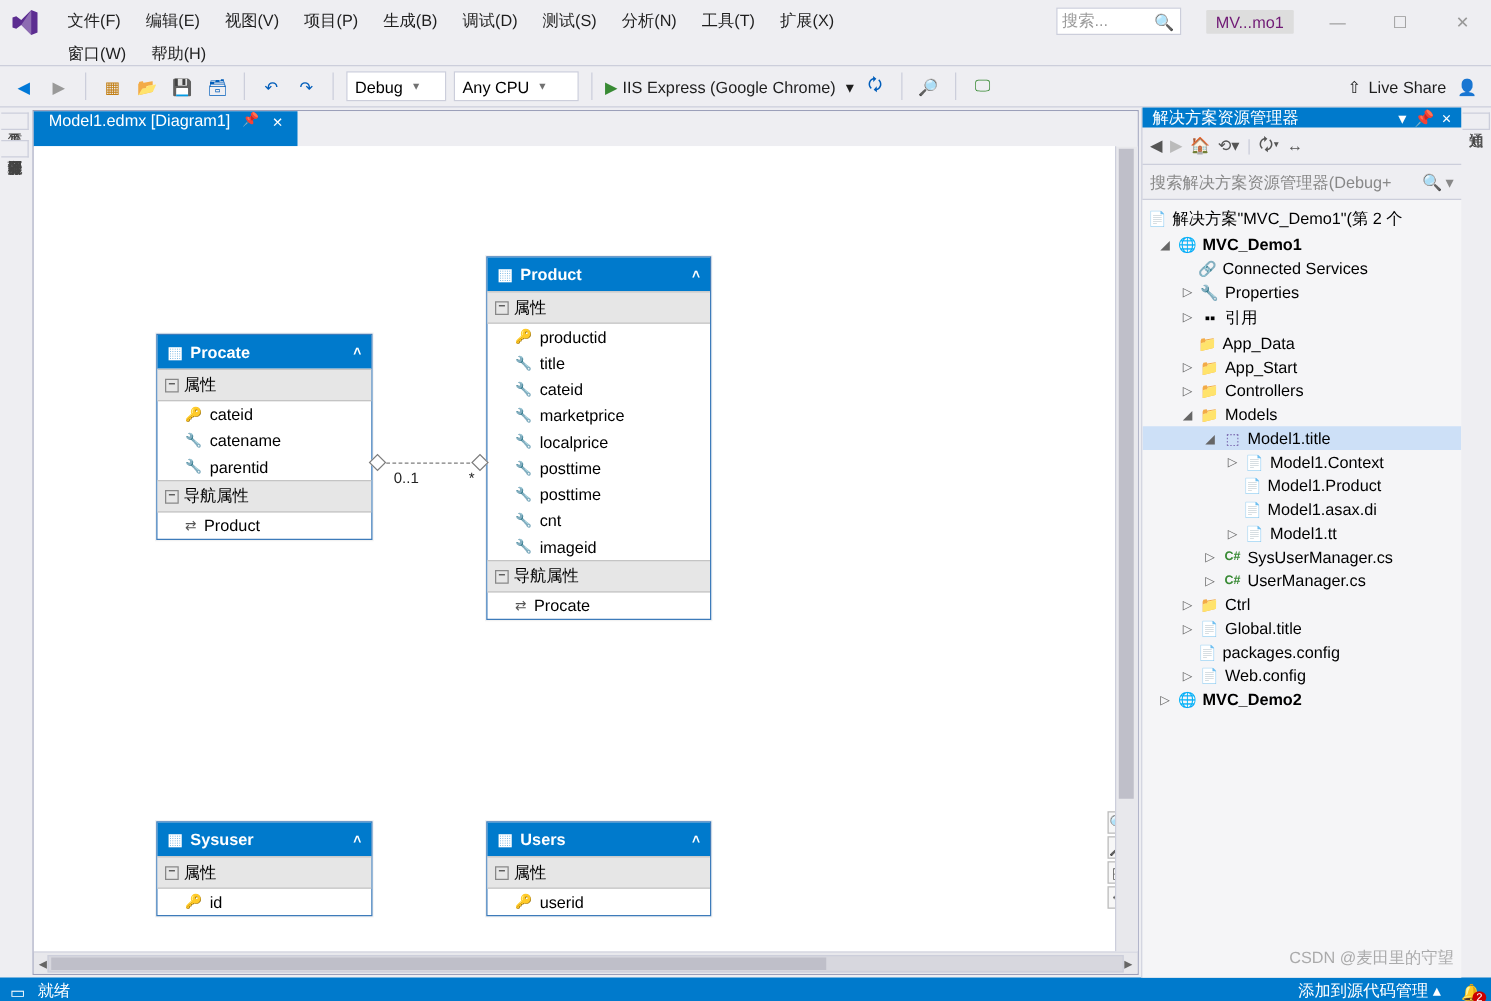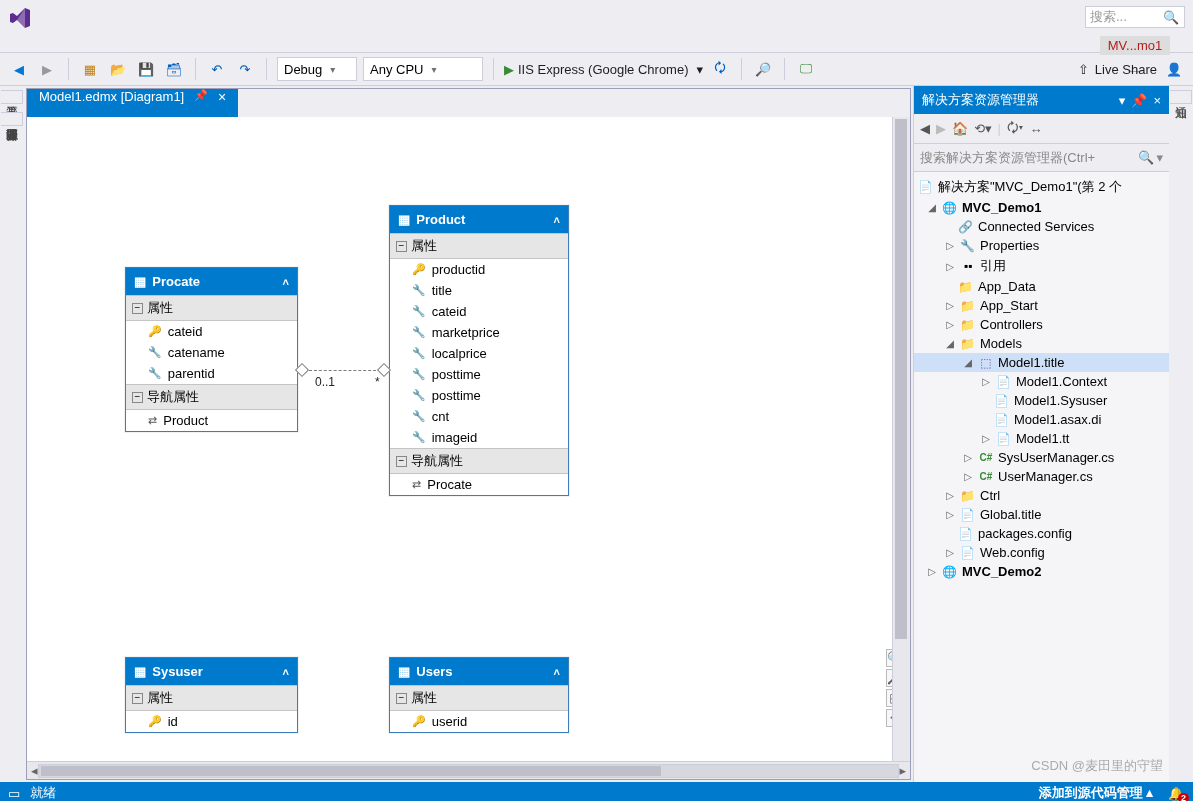--- a/index.html
+++ b/index.html
@@ -1,24 +1,24 @@
 <!DOCTYPE html>
 <html><head>
 <meta charset="utf-8">
 <style>
 *{box-sizing:border-box;margin:0;padding:0;font-family:"Microsoft YaHei","Segoe UI",sans-serif;font-size:13px;}
 body{width:1193px;height:801px;background:#eeeef2;overflow:hidden;position:relative;}
 .titlebar{height:52px;background:#eeeef2;display:flex;align-items:flex-start;padding:4px 8px;color:#1e1e1e;}
 .vs-logo{width:24px;height:24px;margin-right:12px;margin-top:2px;}
 .menu-wrap{display:flex;flex-wrap:wrap;gap:0;}
 .menu-item{padding:4px 10px;cursor:default;}
-.title-right{margin-left:auto;display:flex;align-items:center;gap:8px;margin-top:2px;flex-direction:column;}
+.title-right{margin-left:auto;display:flex;align-items:center;gap:20px;margin-top:2px;}
 .searchbox{width:100px;height:22px;border:1px solid #cccedb;background:#fff;display:flex;align-items:center;padding:0 4px;color:#999;}
 .searchbox .mag{margin-left:auto;color:#717171;}
-.doc-pill{background:#ddd;color:#b91c1c;padding:2px 8px;border-radius:1px;}
+.doc-pill{background:#ddd;color:#701a75;padding:2px 8px;border-radius:1px;}
 .win-btn{width:30px;text-align:center;color:#999;}
 .toolbar{height:34px;background:#eeeef2;border-top:1px solid #cccedb;border-bottom:1px solid #cccedb;display:flex;align-items:center;padding:0 8px;gap:6px;}
 .tb-sep{width:1px;height:22px;background:#cccedb;margin:0 4px;}
 .tb-btn{width:22px;height:22px;display:flex;align-items:center;justify-content:center;}
 .combo{height:24px;border:1px solid #cccedb;background:#fff;display:flex;align-items:center;padding:0 6px;gap:8px;}
 .combo .caret{color:#717171;font-size:10px;}
 .run-btn{display:flex;align-items:center;gap:4px;color:#1e1e1e;}
 .run-btn .play{color:#388a34;}
 .toolbar .spacer{flex:1;}
 .liveshare{display:flex;align-items:center;gap:6px;color:#1e1e1e;}
@@ -44,45 +44,60 @@
 .rel-diamond{position:absolute;width:10px;height:10px;border:1px solid #7d7d7d;transform:rotate(45deg);background:#fff;}
 .rel-label{position:absolute;font-size:12px;color:#222;}
 .mini-tools{position:absolute;right:6px;bottom:34px;display:flex;flex-direction:column;gap:2px;color:#666;}
 .mini-tools div{width:18px;height:18px;border:1px solid #bbb;background:#f7f7f7;display:flex;align-items:center;justify-content:center;font-size:12px;}
 .hscroll{height:18px;background:#e8e8ec;border-top:1px solid #cccedb;display:flex;align-items:center;padding:0 4px;}
 .hscroll .track{flex:1;height:14px;background:#d7d7de;position:relative;border:1px solid #cccedb;}
 .hscroll .thumb{position:absolute;left:2px;top:1px;height:10px;width:620px;background:#bfbfc9;}
 .vscroll{position:absolute;right:0;top:28px;bottom:18px;width:18px;background:#e8e8ec;border-left:1px solid #cccedb;}
 .vscroll .vthumb{position:absolute;left:2px;top:2px;width:12px;height:520px;background:#bfbfc9;}
 .sol{width:256px;background:#eeeef2;display:flex;flex-direction:column;border-left:1px solid #cccedb;}
-.sol-head{background:#007acc;color:#fff;height:28px;display:flex;align-items:center;padding:0 8px;gap:6px;}
+.sol-head{background:#007acc;color:#fff;height:16px;display:flex;align-items:center;padding:0 8px;gap:6px;}
 .sol-head .right{margin-left:auto;display:flex;gap:6px;font-size:11px;}
 .sol-tb{height:30px;border-bottom:1px solid #cccedb;display:flex;align-items:center;padding:0 6px;gap:6px;color:#555;}
 .sol-search{height:28px;border-bottom:1px solid #cccedb;display:flex;align-items:center;padding:0 6px;color:#888;}
 .sol-search .mag{margin-left:auto;}
 .tree{flex:1;overflow:auto;background:#f5f5f7;padding:4px 0;}
 .tree-row{display:flex;align-items:center;gap:4px;padding:2px 4px;white-space:nowrap;}
 .tree-row.sel{background:#cde0f7;}
 .exp{width:12px;text-align:center;color:#666;font-size:10px;}
 .ic{width:16px;text-align:center;font-size:12px;}
 .folder{color:#dcb67a;}
 .csfile{color:#388a34;font-weight:bold;font-size:10px;}
 .status{height:22px;background:#007acc;color:#fff;display:flex;align-items:center;padding:0 8px;gap:10px;font-size:12px;}
-.status .right{margin-left:auto;display:flex;gap:16px;align-items:center;font-weight:bold;}
+.status .right{margin-left:auto;display:flex;gap:16px;align-items:center;}
 .watermark{position:absolute;right:30px;bottom:26px;color:rgba(120,120,120,0.6);font-size:13px;pointer-events:none;}
 .side-right{width:24px;display:flex;flex-direction:column;align-items:center;}
 </style>
 </head>
 <body>
 
 <div class="titlebar">
   <svg class="vs-logo" viewBox="0 0 24 24">
       <path fill="#5c2d91" d="M17 2l5 2v16l-5 2-8-8-4 3-3-1V8l3-1 4 3 8-8z"></path>
       <path fill="#fff" opacity=".3" d="M17 2v20l-8-8 8-12z"></path>
     </svg>
+  <div class="menu-wrap">
+    <div class="menu-item">文件(F)</div>
+    <div class="menu-item">编辑(E)</div>
+    <div class="menu-item">视图(V)</div>
+    <div class="menu-item">项目(P)</div>
+    <div class="menu-item">生成(B)</div>
+    <div class="menu-item">调试(D)</div>
+    <div class="menu-item">测试(S)</div>
+    <div class="menu-item">分析(N)</div>
+    <div class="menu-item">工具(T)</div>
+    <div class="menu-item">扩展(X)</div>
+    <div style="flex-basis:100%;height:0"></div>
+    <div class="menu-item">窗口(W)</div>
+    <div class="menu-item">帮助(H)</div>
+  </div>
   <div class="title-right">
     <div class="searchbox">
         <span>搜索...</span>
         <span class="mag">🔍</span>
       </div>
     <div class="doc-pill">MV...mo1</div>
     <div class="win-btn">—</div>
     <div class="win-btn">☐</div>
     <div class="win-btn">✕</div>
   </div>
@@ -97,21 +112,21 @@
   <div class="tb-btn" style="color:#005dba">💾</div>
   <div class="tb-btn" style="color:#005dba">🗃</div>
   <div class="tb-sep"></div>
   <div class="tb-btn" style="color:#005dba">↶</div>
   <div class="tb-btn" style="color:#005dba">↷</div>
   <div class="tb-sep"></div>
   <div class="combo" style="width:80px">
       <span>Debug</span>
       <span class="caret">▾</span>
     </div>
-  <div class="combo" style="width:120px">
+  <div class="combo" style="width:100px">
       <span>Any CPU</span>
       <span class="caret">▾</span>
     </div>
   <div class="tb-sep"></div>
   <div class="run-btn">
       <span class="play">▶</span>
       <span>IIS Express (Google Chrome)</span>
       <span class="caret" style="margin-left:4px">▾</span>
     </div>
   <div class="tb-btn" style="color:#005dba">🗘</div>
@@ -300,21 +315,21 @@
     <div class="sol-tb">
       <span>◀</span>
       <span style="color:#bbb">▶</span>
       <span>🏠</span>
       <span>⟲▾</span>
       <span style="color:#cccedb">|</span>
       <span>🗘▾</span>
       <span>↔</span>
     </div>
     <div class="sol-search">
-      <span>搜索解决方案资源管理器(Ctrl+</span>
+      <span>搜索解决方案资源管理器(Debug+</span>
       <span class="mag">🔍</span>
         <span style="color:#888;margin-left:2px">▾</span>
     </div>
     <div class="tree">
       <div class="tree-row">
           <span class="ic">📄</span>
           <span>解决方案"MVC_Demo1"(第 2 个</span>
         </div>
       <div class="tree-row" style="padding-left:12px">
           <span class="exp">◢</span>
@@ -359,21 +374,21 @@
           <span class="ic" style="color:#6a4fa0">⬚</span>
           <span>Model1.title</span>
         </div>
       <div class="tree-row" style="padding-left:66px">
           <span class="exp">▷</span>
           <span class="ic">📄</span>
           <span>Model1.Context</span>
         </div>
       <div class="tree-row" style="padding-left:80px">
           <span class="ic">📄</span>
-          <span>Model1.Sysuser</span>
+          <span>Model1.Product</span>
         </div>
       <div class="tree-row" style="padding-left:80px">
           <span class="ic">📄</span>
           <span>Model1.asax.di</span>
         </div>
       <div class="tree-row" style="padding-left:66px">
           <span class="exp">▷</span>
           <span class="ic">📄</span>
           <span>Model1.tt</span>
         </div>

